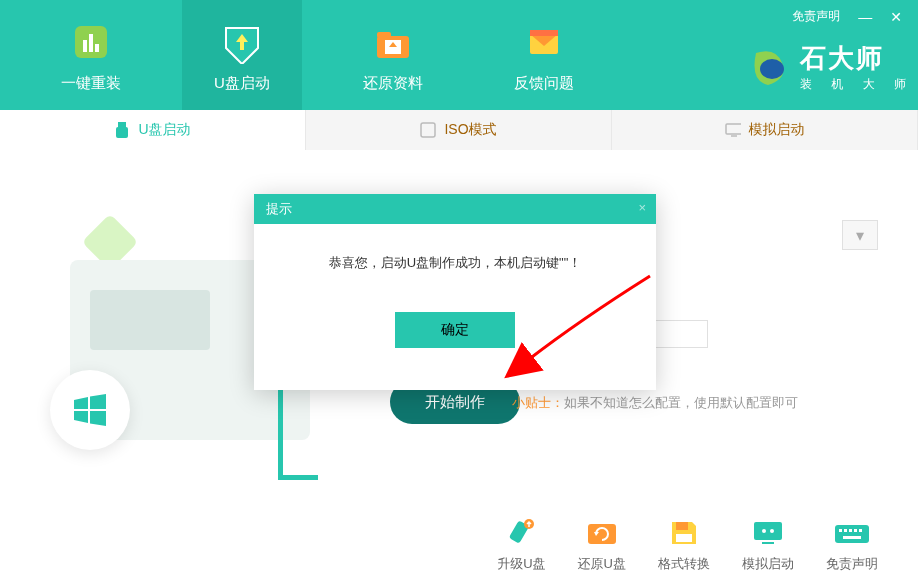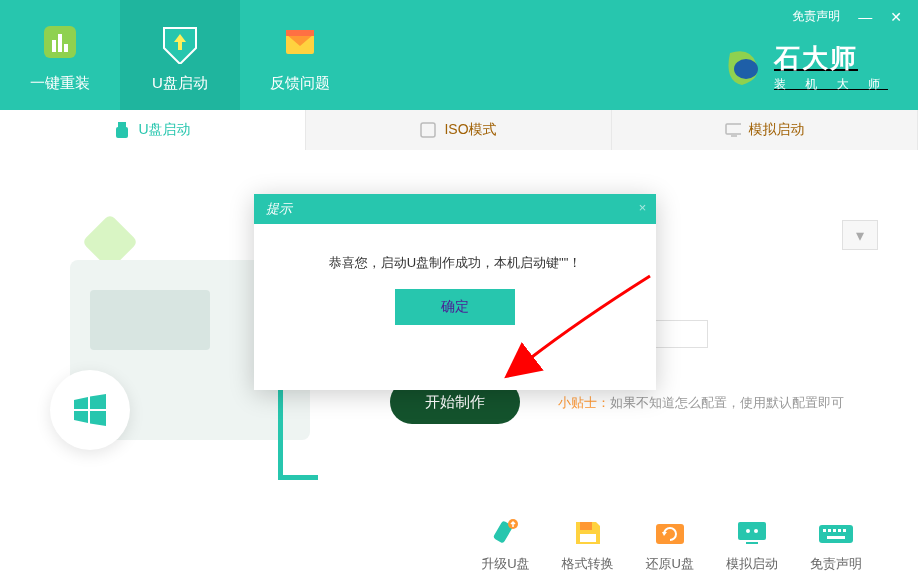--- a/index.html
+++ b/index.html
@@ -1,27 +1,27 @@
 <!DOCTYPE html>
 <html><head>
   <meta charset="utf-8">
   <style>
     * { margin: 0; padding: 0; box-sizing: border-box; font-family: "Microsoft YaHei", sans-serif; }
     body { width: 918px; height: 580px; background: #fff; position: relative; overflow: hidden; }
     
     .header { height: 110px; background: #27c6ae; display: flex; align-items: center; position: relative; }
     .nav { display: flex; height: 100%; }
-    .nav-item { width: 120px; height: 100%; display: flex; flex-direction: column; align-items: center; justify-content: center; cursor: pointer; color: #fff; font-size: 15px; }
+    .nav-item { width: 120px; height: 100%; display: flex; flex-direction: column; align-items: center; justify-content: center; cursor: pointer; color: #fff; font-size: 15px; margin-left: 31px; }
     .nav-item.active { background: #1fb59e; }
     .nav-icon { width: 48px; height: 48px; margin-bottom: 8px; display: flex; align-items: center; justify-content: center; }
     
     .header-right { position: absolute; right: 0; top: 0; display: flex; flex-direction: column; align-items: flex-end; }
     .window-controls { display: flex; align-items: center; gap: 18px; padding: 8px 16px; color: #fff; font-size: 12px; }
     .window-btn { cursor: pointer; font-size: 14px; color: #fff; }
-    .brand { display: flex; align-items: center; padding-right: 30px; margin-top: 8px; text-decoration: underline;}
+    .brand { display: flex; align-items: center; padding-right: 4px; margin-top: 8px;}
     .brand-logo { width: 44px; height: 44px; margin-right: 10px; }
     .brand-text { color: #fff; }
     .brand-title { font-size: 26px; font-weight: bold; letter-spacing: 2px; }
     .brand-sub { font-size: 12px; letter-spacing: 8px; }
     
     .tabs { height: 40px; display: flex; background: #f5f5f5; }
     .tab { flex: 1; display: flex; align-items: center; justify-content: center; gap: 8px; font-size: 14px; cursor: pointer; color: #a16207; border-right: 1px solid #e8e8e8; }
     .tab.active { background: #fff; color: #27c6ae; }
     .tab-icon { width: 16px; height: 16px; display: flex; align-items: center; justify-content: center; }
     
@@ -34,34 +34,34 @@
     .usb-plug { width: 40px; height: 30px; background: #27c6ae; border-radius: 3px; position: relative; }
     .usb-plug::before { content: ''; position: absolute; right: -18px; top: 6px; width: 18px; height: 18px; background: #a0d8cf; }
     .cable-v { width: 5px; height: 160px; background: #27c6ae; position: absolute; left: 18px; top: 30px; }
     .cable-h { width: 40px; height: 5px; background: #27c6ae; position: absolute; left: 18px; top: 185px; }
     .win-badge { position: absolute; left: 10px; top: 160px; width: 80px; height: 80px; background: #fff; border-radius: 50%; box-shadow: 0 4px 16px rgba(0,0,0,0.1); display: flex; align-items: center; justify-content: center; }
     .decor { position: absolute; width: 40px; height: 40px; background: #d9f5c4; transform: rotate(45deg); border-radius: 6px; top: 12px; left: 50px;}
 
     .dropdown-ghost { position: absolute; right: 40px; top: 70px; width: 36px; height: 30px; background: #f7f7f7; border: 1px solid #e0e0e0; display:flex; align-items:center; justify-content:center; color:#aaa; }
     .input-ghost { position: absolute; right: 210px; top: 170px; width: 60px; height: 28px; background: #fff; border: 1px solid #e0e0e0; }
     
-    .start-btn { position: absolute; left: 390px; top: 230px; width: 130px; height: 44px; background: #14532d; border-radius: 22px; color: #fff; display: flex; align-items: center; justify-content: center; font-size: 15px; cursor: pointer; }
-    .tip { position: absolute; left: 558px; top: 244px; font-size: 13px; }
+    .start-btn { position: absolute; left: 390px; top: 230px; width: 130px; height: 44px; background: #0f766e; border-radius: 22px; color: #fff; display: flex; align-items: center; justify-content: center; font-size: 15px; cursor: pointer; }
+    .tip { position: absolute; left: 512px; top: 244px; font-size: 13px; }
     .tip-label { color: #ff9833; }
     .tip-text { color: #999; }
     
-    .footer { height: 70px; display: flex; justify-content: flex-end; align-items: center; gap: 32px; padding-right: 56px; }
+    .footer { height: 70px; display: flex; justify-content: flex-end; align-items: center; gap: 32px; padding-right: 40px; }
     .footer-item { display: flex; flex-direction: column; align-items: center; gap: 6px; cursor: pointer; font-size: 13px; color: #666; }
     .footer-icon { width: 38px; height: 32px; display:flex; align-items:center; justify-content:center;}
     
     .modal { position: absolute; left: 254px; top: 194px; width: 402px; height: 196px; background: #fff; box-shadow: 0 4px 24px rgba(0,0,0,0.2); z-index: 10; }
-    .modal-header { height: 30px; background: #27c6ae; color: #fff; display: flex; align-items: center; padding: 0 12px; font-size: 13px; position: relative; font-style: italic;}
+    .modal-header { height: 30px; background: #27c6ae; color: #fff; display: flex; align-items: center; padding: 0 12px; font-size: 13px; position: relative;}
     .modal-close { position: absolute; right: 10px; top: 6px; color: rgba(255,255,255,0.6); cursor: pointer; font-size: 13px;}
     .modal-body { padding: 30px 20px; text-align: center; font-size: 13px; color: #333; }
-    .modal-btn { width: 120px; height: 36px; background: #27c6ae; color: #4c1d95; margin: 17px auto 0; display: flex; align-items: center; justify-content: center; cursor: pointer; font-size: 14px;}
+    .modal-btn { width: 120px; height: 36px; background: #27c6ae; color: #000000; margin: 40px auto 0; display: flex; align-items: center; justify-content: center; cursor: pointer; font-size: 14px;}
     
     .arrow { position: absolute; left: 500px; top: 270px; z-index: 11; pointer-events: none;}
   </style>
 </head>
 <body>
 
 <div class="header">
   <div class="nav">
     <div class="nav-item">
       <div class="nav-icon">
@@ -75,20 +75,31 @@
       <span>一键重装</span>
     </div>
     <div class="nav-item active">
       <div class="nav-icon">
         <svg width="44" height="44">
             <path d="M6 8 L38 8 L38 28 Q22 44 22 44 Q6 28 6 28 Z" fill="#27c6ae" stroke="#fff" stroke-width="2"></path>
             <path d="M22 14 L28 22 L24 22 L24 30 L20 30 L20 22 L16 22 Z" fill="#ffef5a"></path>
           </svg>
       </div>
       <span>U盘启动</span>
+    </div>
+    <div class="nav-item">
+      <div class="nav-icon">
+        <svg width="44" height="44">
+            <rect x="6" y="16" width="32" height="22" rx="3" fill="#ff9833"></rect>
+            <rect x="6" y="12" width="14" height="6" rx="2" fill="#ff9833"></rect>
+            <rect x="14" y="20" width="16" height="14" fill="#fff"></rect>
+            <path d="M22 22 L26 27 L18 27 Z" fill="#ff9833"></path>
+          </svg>
+      </div>
+      <span>还原资料</span>
     </div>
     <div class="nav-item">
       <div class="nav-icon">
         <svg width="44" height="44">
             <rect x="8" y="14" width="28" height="20" rx="2" fill="#ffd23f"></rect>
             <path d="M8 14 L22 26 L36 14" fill="#ff9833"></path>
             <rect x="8" y="10" width="28" height="6" fill="#ff7043"></rect>
           </svg>
       </div>
       <span>反馈问题</span>
@@ -183,37 +194,37 @@
       <svg width="36" height="30">
           <rect x="10" y="4" width="12" height="20" rx="3" fill="#27c6ae" transform="rotate(30 16 14)"></rect>
           <circle cx="26" cy="6" r="5" fill="#ff9833"></circle>
           <path d="M24 6 L26 4 L28 6 M26 4 L26 9" stroke="#fff" stroke-width="1.5" fill="none"></path>
         </svg>
     </div>
     <span>升级U盘</span>
   </div>
   <div class="footer-item">
     <div class="footer-icon">
+      <svg width="36" height="30">
+          <rect x="4" y="6" width="28" height="20" rx="3" fill="#ff9833"></rect>
+          <path d="M12 16 A6 6 0 1 1 18 22" stroke="#fff" stroke-width="2" fill="none"></path>
+          <path d="M10 14 L12 18 L15 14 Z" fill="#fff"></path>
+        </svg>
+    </div>
+    <span>还原U盘</span>
+  </div>
+  <div class="footer-item">
+    <div class="footer-icon">
       <svg width="32" height="30">
           <path d="M4 4 L24 4 L28 8 L28 26 L4 26 Z" fill="#ffd23f"></path>
           <rect x="8" y="4" width="12" height="8" fill="#ff9833"></rect>
           <rect x="8" y="16" width="16" height="8" fill="#fff"></rect>
         </svg>
     </div>
     <span>格式转换</span>
-  </div>
-  <div class="footer-item">
-    <div class="footer-icon">
-      <svg width="36" height="30">
-          <rect x="4" y="6" width="28" height="20" rx="3" fill="#ff9833"></rect>
-          <path d="M12 16 A6 6 0 1 1 18 22" stroke="#fff" stroke-width="2" fill="none"></path>
-          <path d="M10 14 L12 18 L15 14 Z" fill="#fff"></path>
-        </svg>
-    </div>
-    <span>还原U盘</span>
   </div>
   <div class="footer-item">
     <div class="footer-icon">
       <svg width="36" height="30">
           <rect x="4" y="4" width="28" height="18" rx="2" fill="#27c6ae"></rect>
           <rect x="12" y="24" width="12" height="2" fill="#27c6ae"></rect>
           <circle cx="14" cy="13" r="2" fill="#fff"></circle>
           <circle cx="22" cy="13" r="2" fill="#fff"></circle>
         </svg>
     </div>

